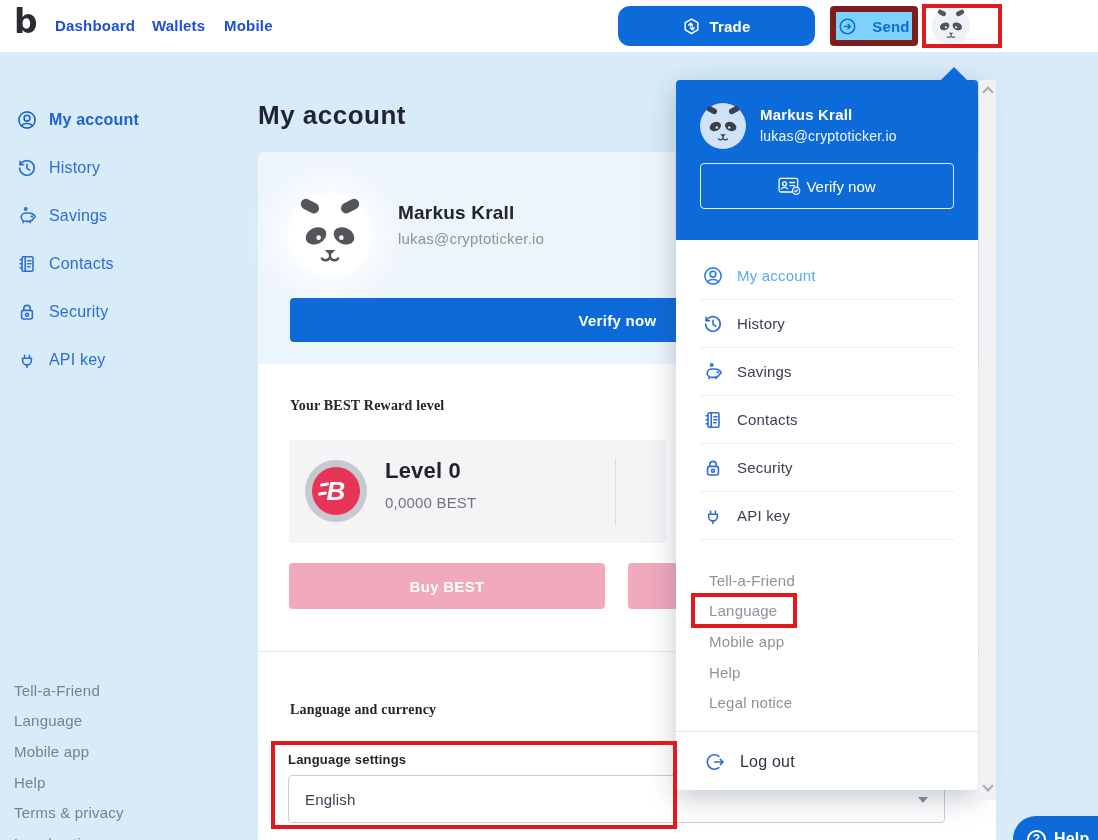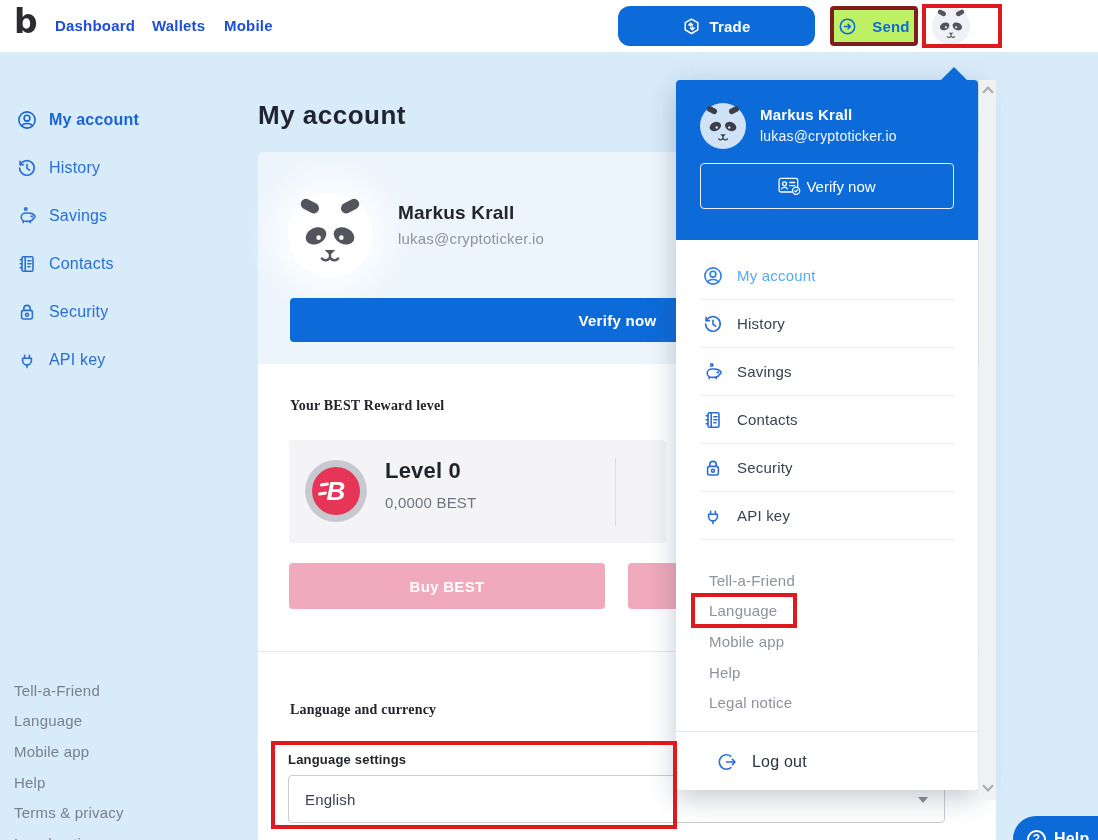--- a/index.html
+++ b/index.html
@@ -8,21 +8,21 @@
   .stage { position:relative; width:1098px; height:840px; overflow:hidden; background:#d7ebf9; }
 
   
   .navbar { position:absolute; top:0; left:0; width:1098px; height:52px; background:#fff; z-index:3; }
   .logo { position:absolute; left:14px; top:2px; font-family:"DejaVu Sans",sans-serif; font-size:33px; font-weight:700; color:#2b2b30; cursor:pointer; }
   .nav-link { position:absolute; top:17px; font-size:15px; font-weight:700; color:#1d4ed8; cursor:pointer; }
   .nav-dashboard { left:55px; } .nav-wallets { left:152px; } .nav-prices { left:224px; }
   .btn-group { position:absolute; left:618px; top:6px; width:197px; height:40px; background:#0d6bd9; border-radius:12px; display:flex; align-items:stretch; color:#fff; }
   .btn-seg { flex:1; display:flex; align-items:center; justify-content:center; gap:8px; font-size:15px; font-weight:700; cursor:pointer; }
   .btn-seg + .btn-seg { border-left:1px solid rgba(255,255,255,.35); }
-  .btn-send { position:absolute; left:830px; top:6px; width:88px; height:40px; background:#bef264; border:4px solid #7f1d1d; border-radius:4px; color:#0d6bd9; display:flex; align-items:center; justify-content:center; gap:15px; font-size:15px; font-weight:700; cursor:pointer; }
+  .btn-send { position:absolute; left:830px; top:6px; width:88px; height:40px; background:#7dd3fc; border:6px solid #7f1d1d; border-radius:4px; color:#0d6bd9; display:flex; align-items:center; justify-content:center; gap:15px; font-size:15px; font-weight:700; cursor:pointer; }
   .nav-avatar { position:absolute; left:932px; top:7px; width:38px; height:38px; border-radius:50%; background:#eef1f5; cursor:pointer; }
 
   svg.ic { display:block; }
   .stroke { fill:none; stroke:currentColor; stroke-width:1.6; stroke-linecap:round; stroke-linejoin:round; }
 
   
   .side-menu { position:absolute; left:0; top:96px; width:258px; list-style:none; z-index:1; }
   .side-item { height:48px; display:flex; align-items:center; padding-left:17px; gap:12px; font-size:16px; color:#2c6ed6; cursor:pointer; }
   .side-item.active { color:#1b63d8; font-weight:700; }
   .side-links { position:absolute; left:14px; top:675px; list-style:none; z-index:1; }
@@ -65,21 +65,21 @@
   .dd-email { position:absolute; left:84px; top:48px; font-size:14px; color:rgba(255,255,255,.95); }
   .dd-verify { position:absolute; left:24px; top:83px; width:254px; height:46px; background:transparent; border:1px solid rgba(255,255,255,.9); border-radius:4px; color:#fff; font-size:15px; display:flex; align-items:center; justify-content:center; gap:2px; cursor:pointer; }
   .dd-menu { position:absolute; left:0; top:172px; width:302px; list-style:none; }
   .dd-item { height:48px; margin:0 24px; display:flex; align-items:center; gap:14px; padding-left:3px; font-size:15px; color:#3a4150; border-bottom:1px solid #ededf1; cursor:pointer; }
   .dd-item .mi { color:#2c6ed6; }
   .dd-item.active { color:#58a9f4; }
   .dd-item.active .mi { color:#2f7fe8; }
   .dd-links { position:absolute; left:0; top:485px; width:302px; list-style:none; }
   .dd-links li { height:30.6px; display:flex; align-items:center; padding-left:33px; font-size:15px; color:#8d929b; cursor:pointer; }
   .dd-sep { position:absolute; left:0; top:651px; width:302px; height:1px; background:#e6e6ea; }
-  .dd-logout { position:absolute; left:12px; top:662px; width:302px; height:40px; display:flex; align-items:center; gap:14px; padding-left:30px; font-size:16px; color:#2b3442; cursor:pointer; }
+  .dd-logout { position:absolute; left:0; top:662px; width:302px; height:40px; display:flex; align-items:center; gap:14px; padding-left:30px; font-size:16px; color:#2b3442; cursor:pointer; }
   .dd-logout .mi { color:#2c6ed6; }
 
   
   .scrollbar { position:absolute; left:979px; top:80px; width:17px; height:720px; background:#f0f1f2; z-index:6; }
   .chev { position:absolute; left:4.5px; width:8px; height:8px; border-left:2px solid #a6abb1; border-top:2px solid #a6abb1; cursor:pointer; }
   .chev-up { top:8px; transform:rotate(45deg); }
   .chev-down { bottom:10px; transform:rotate(225deg); }
 
   
   .help-pill { position:absolute; left:1013px; top:816px; width:120px; height:46px; border-radius:23px; background:#0d6bd9; color:#fff; display:flex; align-items:center; gap:8px; padding-left:14px; font-size:16px; font-weight:700; z-index:4; cursor:pointer; }

